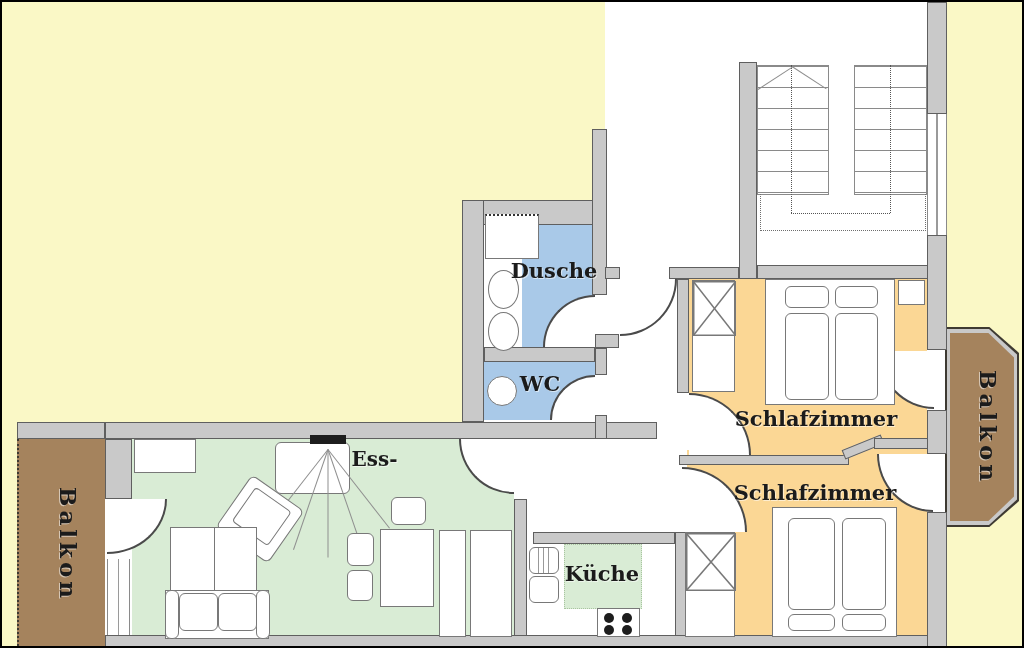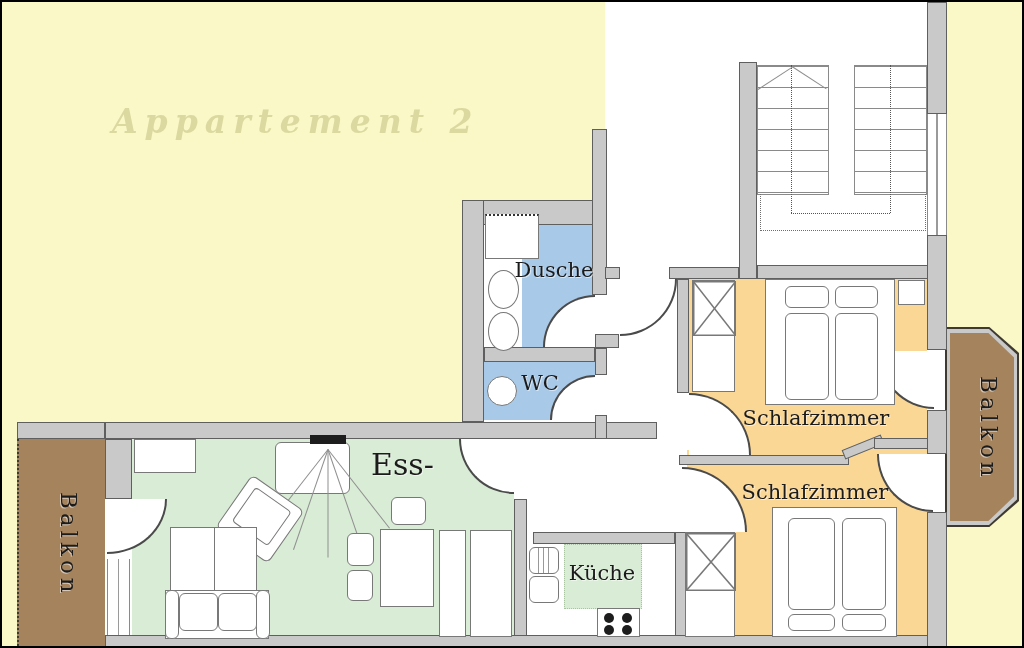--- a/index.html
+++ b/index.html
@@ -18,21 +18,21 @@
   .floor-orange{background:var(--bedroom-orange);}
   .rug{border:1px dotted #a9c4a0;box-sizing:border-box;}
   .furn{background:#fff;border:1px solid #787878;box-sizing:border-box;}
   .round{border-radius:6px;}
   .bite{background:#fff;box-sizing:border-box;}
   .arc-tl{border-radius:100% 0 0 0;border-top:2px solid #4a4a4a;border-left:2px solid #4a4a4a;}
   .arc-tr{border-radius:0 100% 0 0;border-top:2px solid #4a4a4a;border-right:2px solid #4a4a4a;}
   .arc-bl{border-radius:0 0 0 100%;border-bottom:2px solid #4a4a4a;border-left:2px solid #4a4a4a;}
   .arc-br{border-radius:0 0 100% 0;border-bottom:2px solid #4a4a4a;border-right:2px solid #4a4a4a;}
   .arc-only{background:transparent !important;}
-  .label{font-weight:normal;color:var(--label-text);text-shadow:1px 1px 0 rgba(255,255,255,.55);
+  .label{font-weight:bold;color:var(--label-text);text-shadow:1px 1px 0 rgba(255,255,255,.55);
     text-align:center;white-space:nowrap;line-height:1.1;}
   .vlabel{writing-mode:vertical-rl;text-align:center;letter-spacing:4px;}
   .title{font-style:italic;letter-spacing:7px;color:var(--title-text);font-weight:bold;}
   .steps{background-color:#fff;border:1px solid #8a8a8a;box-sizing:border-box;
     background-image:repeating-linear-gradient(to bottom,#8a8a8a 0,#8a8a8a 1px,transparent 1px,transparent 21px);}
   .dotted{border:1px dotted #6e6e6e;box-sizing:border-box;}
   .line{background:#8f8f8f;}
   .balc{background:var(--balcony-brown);}
   .balc-border{border:2px dotted var(--balcony-border);box-sizing:border-box;}
   .burner{position:absolute;width:10px;height:10px;border-radius:50%;background:#1d1d1d;}
@@ -43,21 +43,20 @@
 <body>
 
 <div id="plan">
 
   <div class="abs yellow" style="left:0;top:0;width:603px;height:127px;"></div>
   <div class="abs yellow" style="left:0;top:127px;width:590px;height:71px;"></div>
   <div class="abs yellow" style="left:0;top:198px;width:462px;height:222px;"></div>
   <div class="abs yellow" style="left:0;top:420px;width:15px;height:228px;"></div>
   <div class="abs yellow" style="left:945px;top:0;width:79px;height:648px;"></div>
 
-  <div class="abs title" style="left:110px;top:100px;width:430px;font-size:33px;">Appartement 2</div>
 
   <div class="abs floor-green" style="left:130px;top:437px;width:382px;height:196px;"></div>
   <div class="abs floor-green rug" style="left:562px;top:542px;width:78px;height:65px;"></div>
   <div class="abs floor-blue" style="left:537px;top:212px;width:56px;height:48px;"></div>
   <div class="abs floor-blue" style="left:520px;top:257px;width:73px;height:88px;"></div>
   <div class="abs floor-blue" style="left:482px;top:360px;width:111px;height:58px;"></div>
   <div class="abs floor-orange" style="left:687px;top:277px;width:238px;height:176px;"></div>
   <div class="abs floor-orange" style="left:685px;top:448px;width:240px;height:185px;"></div>
 
   <div class="abs balc balc-border" style="left:15px;top:437px;width:88px;height:211px;border-top:none;border-right:none;">
@@ -187,20 +186,20 @@
   </div>
   <div class="abs furn" style="left:770px;top:505px;width:125px;height:130px;">
     <div class="abs furn round" style="left:15px;top:10px;width:47px;height:92px;"></div>
     <div class="abs furn round" style="left:69px;top:10px;width:44px;height:92px;"></div>
     <div class="abs furn round" style="left:15px;top:106px;width:47px;height:17px;"></div>
     <div class="abs furn round" style="left:69px;top:106px;width:44px;height:17px;"></div>
   </div>
 
   <div class="abs label" style="left:506px;top:257px;width:92px;font-size:21px;">Dusche</div>
   <div class="abs label" style="left:512px;top:370px;width:52px;font-size:21px;">WC</div>
-  <div class="abs label" style="left:290px;top:446px;width:165px;font-size:30px;margin-left:28px;">
+  <div class="abs label" style="left:290px;top:446px;width:165px;font-size:20px;">
     <div class="label">Ess-</div>
   </div>
   <div class="abs label" style="left:556px;top:560px;width:88px;font-size:21px;">Küche</div>
   <div class="abs label" style="left:730px;top:405px;width:168px;font-size:21px;">Schlafzimmer</div>
   <div class="abs label" style="left:728px;top:479px;width:170px;font-size:21px;">Schlafzimmer</div>
 
 </div>
 
 </body></html>

